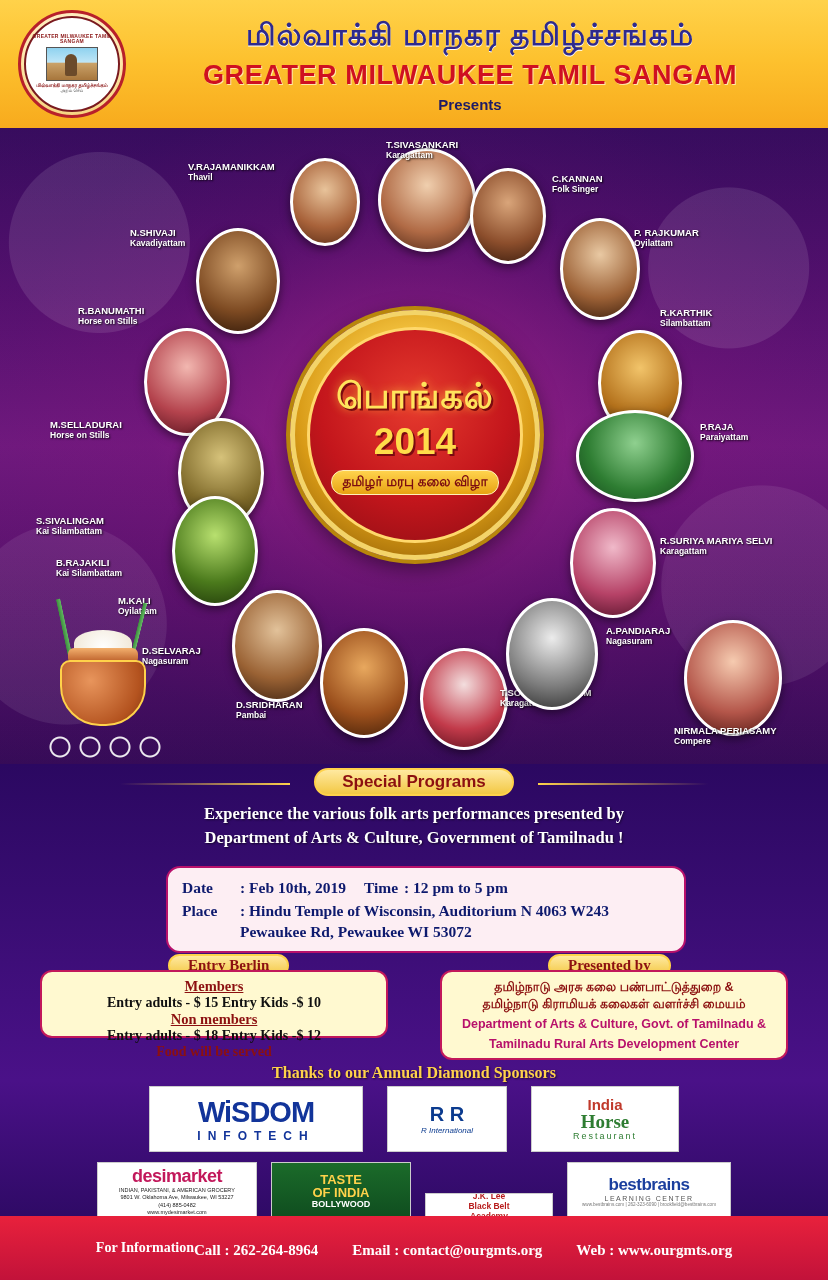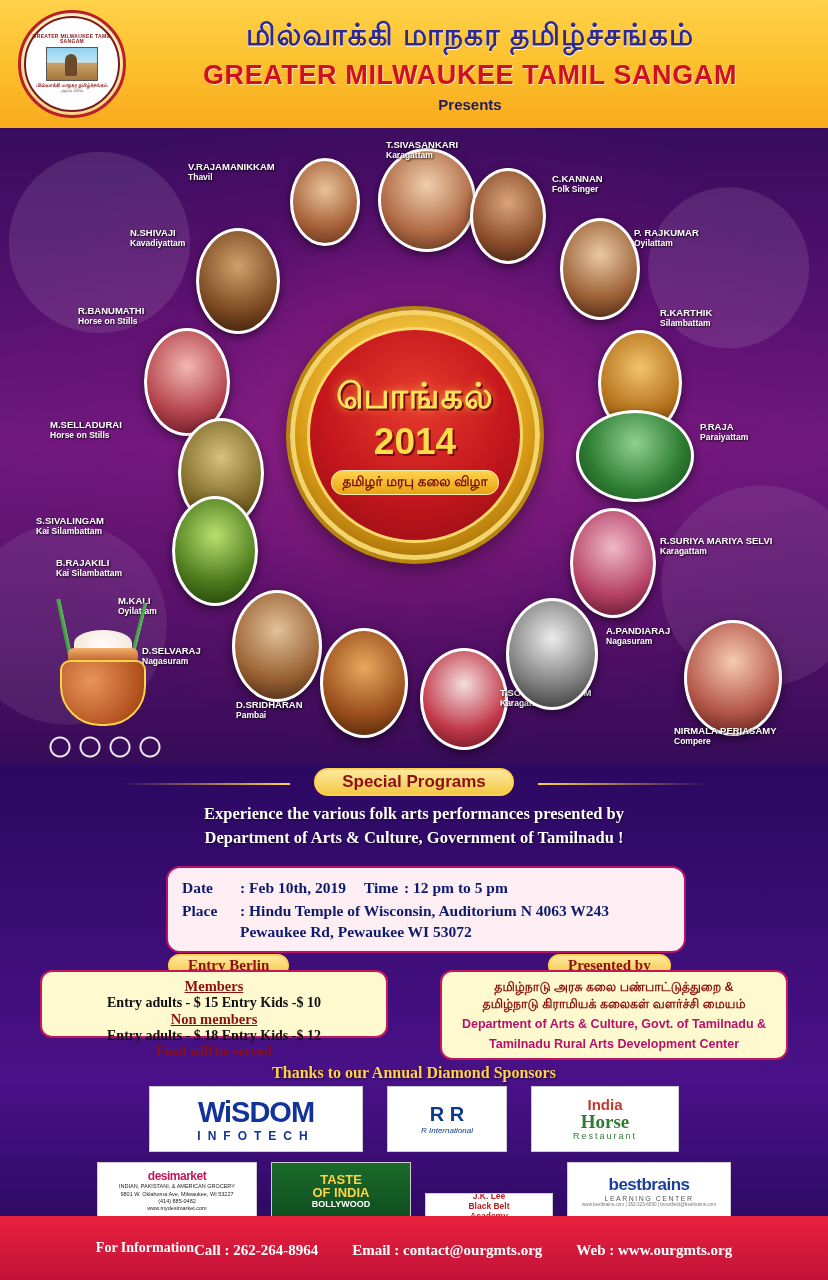--- a/index.html
+++ b/index.html
@@ -253,21 +253,21 @@
   .sp-f { width: 128px; height: 58px; margin-top: 31px; }
   .sp-g { width: 164px; height: 58px; }
 
   .wisdom-top { color: #12349a; font-size: 29px; font-weight: bold; letter-spacing: -1px; font-family: "Liberation Sans", sans-serif;}
   .wisdom-bot { color: #12349a; font-size: 12px; font-weight: bold; letter-spacing: 7px; }
   .rr-top { color: #0b3b8f; font-size: 20px; font-weight: bold; }
   .rr-bot { color: #0b3b8f; font-size: 8px; font-style: italic; }
   .ig1 { color: #c0392b; font-size: 15px; font-weight: bold; line-height: 1; }
   .ig2 { color: #2e7d32; font-size: 19px; font-weight: bold; font-family: "Liberation Serif", serif; line-height: 1.05;}
   .ig3 { color: #2e7d32; font-size: 9px; letter-spacing: 2px; }
-  .dm1 { color: #c2185b; font-size: 12px; font-weight: bold; letter-spacing: -.5px;}
+  .dm1 { color: #c2185b; font-size: 18px; font-weight: bold; letter-spacing: -.5px;}
   .dm2 { color: #222; font-size: 5.5px; line-height: 1.35; }
   .taste { background: linear-gradient(180deg,#1b6b2a,#0f4d1f); width: 140px; height: 58px; display:flex; align-items:center; justify-content:center;}
   .taste-in { color: #ffd24a; font-size: 13px; font-weight: bold; text-align: center; line-height: 1.05; }
   .jk1 { color: #b71c1c; font-size: 8.5px; font-weight: bold; line-height: 1.15; }
   .jk2 { color: #333; font-size: 4.6px; line-height: 1.3; }
   .bb1 { color: #1b3f9e; font-size: 17px; font-weight: bold; letter-spacing: -.5px;}
   .bb2 { color: #555; font-size: 7px; letter-spacing: 1.5px; }
   .bb3 { color: #777; font-size: 4.6px; }
 
   

